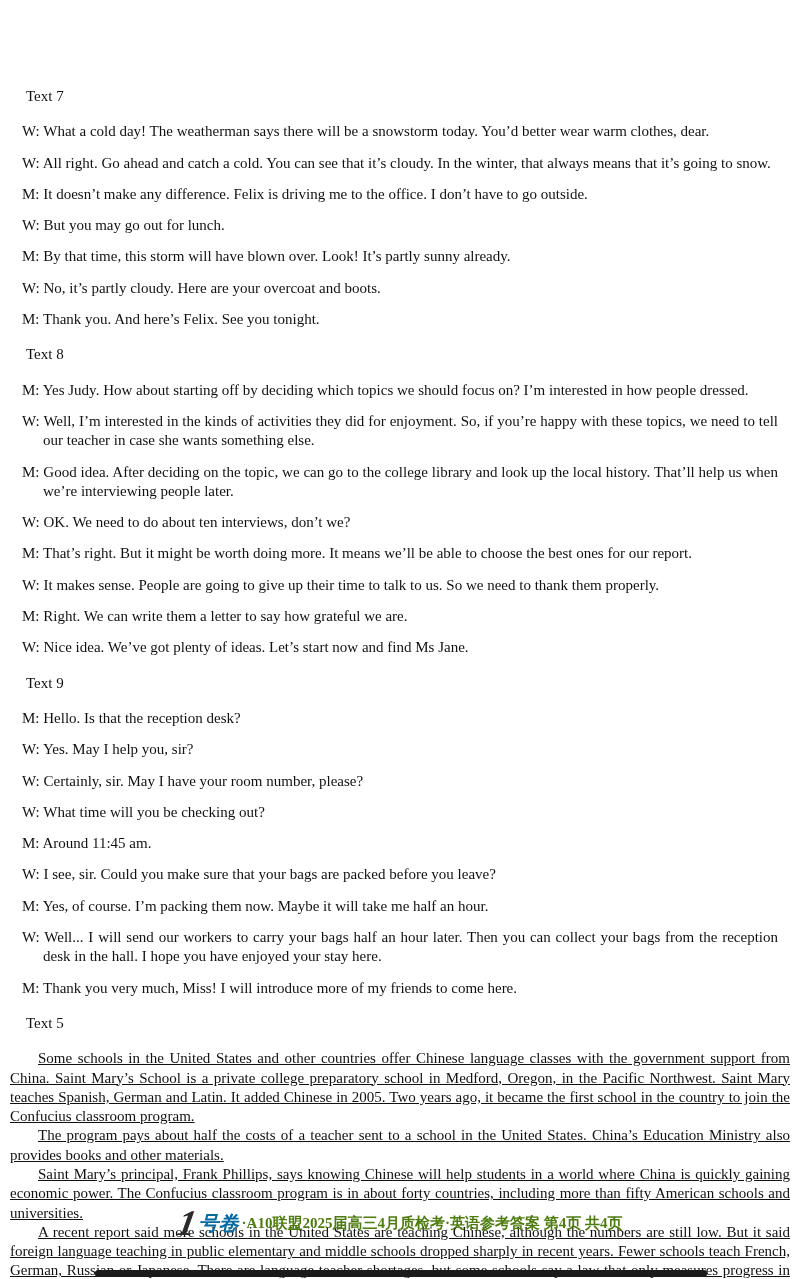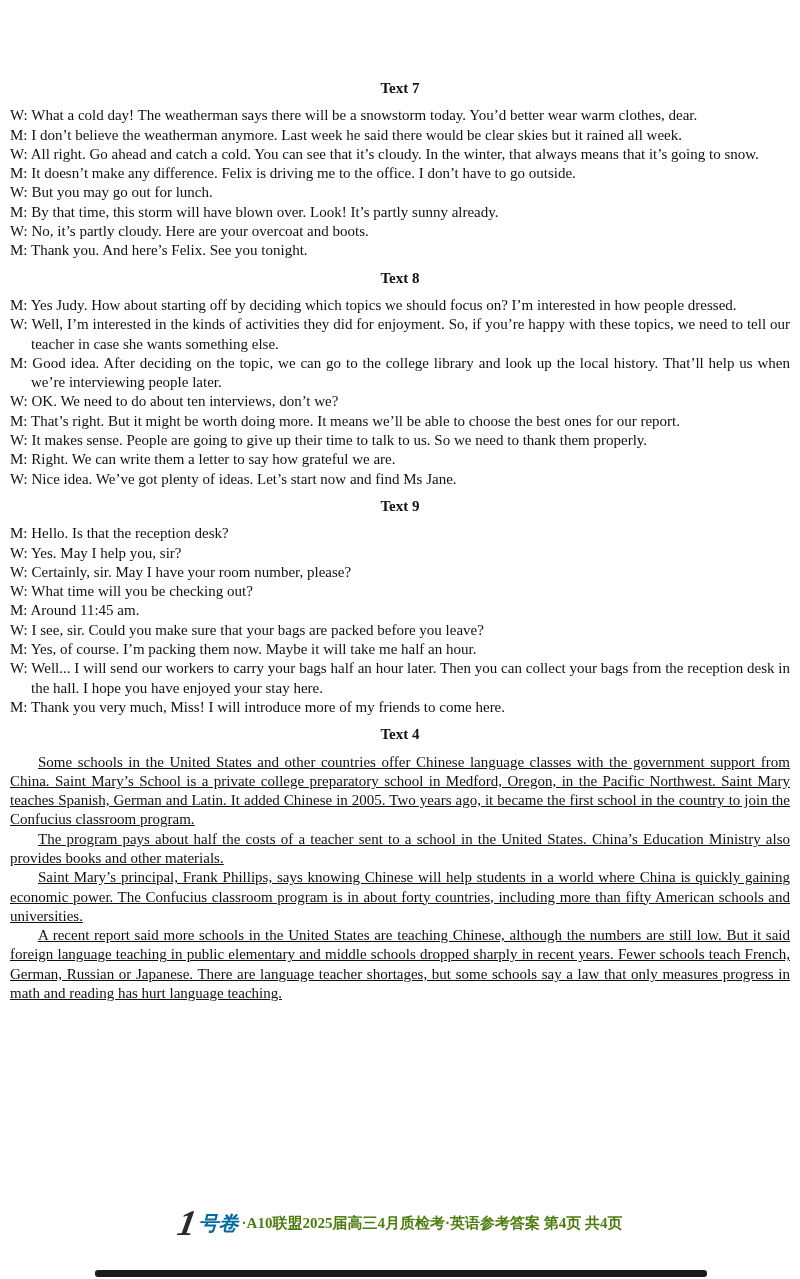--- a/index.html
+++ b/index.html
@@ -18,26 +18,25 @@
   .page {
     position: absolute;
     inset: 0;
   }
   #content {
     padding: 71px 10px 0 10px;
     font-size: 15px;
     line-height: 19.3px;
   }
   .sec-heading {
-    font-weight: bold;
-    margin: 8px;
-    text-align: center;
+    font-weight: normal;
+    margin: 16px;
   }
   .dialogue-line {
-    margin: 0;
+    margin: 12px;
     text-align: justify;
     padding-left: 21px;
     text-indent: -21px;
   }
   .para {
     margin: 0;
     text-align: justify;
     text-indent: 28px;
     text-decoration: underline;
   }
@@ -84,21 +83,20 @@
   }
 </style>
 </head>
 <body>
 
 <main class="page">
 
   <div id="content">
       <div class="sec-heading">Text 7</div>
       <p class="dialogue-line">W: What a cold day! The weatherman says there will be a snowstorm today. You’d better wear warm clothes, dear.</p>
-      <p class="dialogue-line">M: I don’t believe the weatherman anymore. Last week he said there would be clear skies but it rained all week.</p>
       <p class="dialogue-line">W: All right. Go ahead and catch a cold. You can see that it’s cloudy. In the winter, that always means that it’s going to snow.</p>
       <p class="dialogue-line">M: It doesn’t make any difference. Felix is driving me to the office. I don’t have to go outside.</p>
       <p class="dialogue-line">W: But you may go out for lunch.</p>
       <p class="dialogue-line">M: By that time, this storm will have blown over. Look! It’s partly sunny already.</p>
       <p class="dialogue-line">W: No, it’s partly cloudy. Here are your overcoat and boots.</p>
       <p class="dialogue-line">M: Thank you. And here’s Felix. See you tonight.</p>
       <div class="sec-heading">Text 8</div>
       <p class="dialogue-line">M: Yes Judy. How about starting off by deciding which topics we should focus on? I’m interested in how people dressed.</p>
       <p class="dialogue-line">W: Well, I’m interested in the kinds of activities they did for enjoyment. So, if you’re happy with these topics, we need to tell our teacher in case she wants something else.</p>
       <p class="dialogue-line">M: Good idea. After deciding on the topic, we can go to the college library and look up the local history. That’ll help us when we’re interviewing people later.</p>
@@ -110,21 +108,21 @@
       <div class="sec-heading">Text 9</div>
       <p class="dialogue-line">M: Hello. Is that the reception desk?</p>
       <p class="dialogue-line">W: Yes. May I help you, sir?</p>
       <p class="dialogue-line">W: Certainly, sir. May I have your room number, please?</p>
       <p class="dialogue-line">W: What time will you be checking out?</p>
       <p class="dialogue-line">M: Around 11:45 am.</p>
       <p class="dialogue-line">W: I see, sir. Could you make sure that your bags are packed before you leave?</p>
       <p class="dialogue-line">M: Yes, of course. I’m packing them now. Maybe it will take me half an hour.</p>
       <p class="dialogue-line">W: Well... I will send our workers to carry your bags half an hour later. Then you can collect your bags from the reception desk in the hall. I hope you have enjoyed your stay here.</p>
       <p class="dialogue-line">M: Thank you very much, Miss! I will introduce more of my friends to come here.</p>
-      <div class="sec-heading">Text 4</div>
+      <div class="sec-heading">Text 5</div>
       <p class="para">Some schools in the United States and other countries offer Chinese language classes with the government support from China. Saint Mary’s School is a private college preparatory school in Medford, Oregon, in the Pacific Northwest. Saint Mary teaches Spanish, German and Latin. It added Chinese in 2005. Two years ago, it became the first school in the country to join the Confucius classroom program.</p>
       <p class="para">The program pays about half the costs of a teacher sent to a school in the United States. China’s Education Ministry also provides books and other materials.</p>
       <p class="para">Saint Mary’s principal, Frank Phillips, says knowing Chinese will help students in a world where China is quickly gaining economic power. The Confucius classroom program is in about forty countries, including more than fifty American schools and universities.</p>
       <p class="para">A recent report said more schools in the United States are teaching Chinese, although the numbers are still low. But it said foreign language teaching in public elementary and middle schools dropped sharply in recent years. Fewer schools teach French, German, Russian or Japanese. There are language teacher shortages, but some schools say a law that only measures progress in math and reading has hurt language teaching.</p>
     </div>
 
   <div class="footer">
     <span class="logo-num">1</span>
     <span class="brand">号卷</span>
     <span class="foot-text">·A10联盟2025届高三4月质检考·英语参考答案 第4页  共4页</span>

